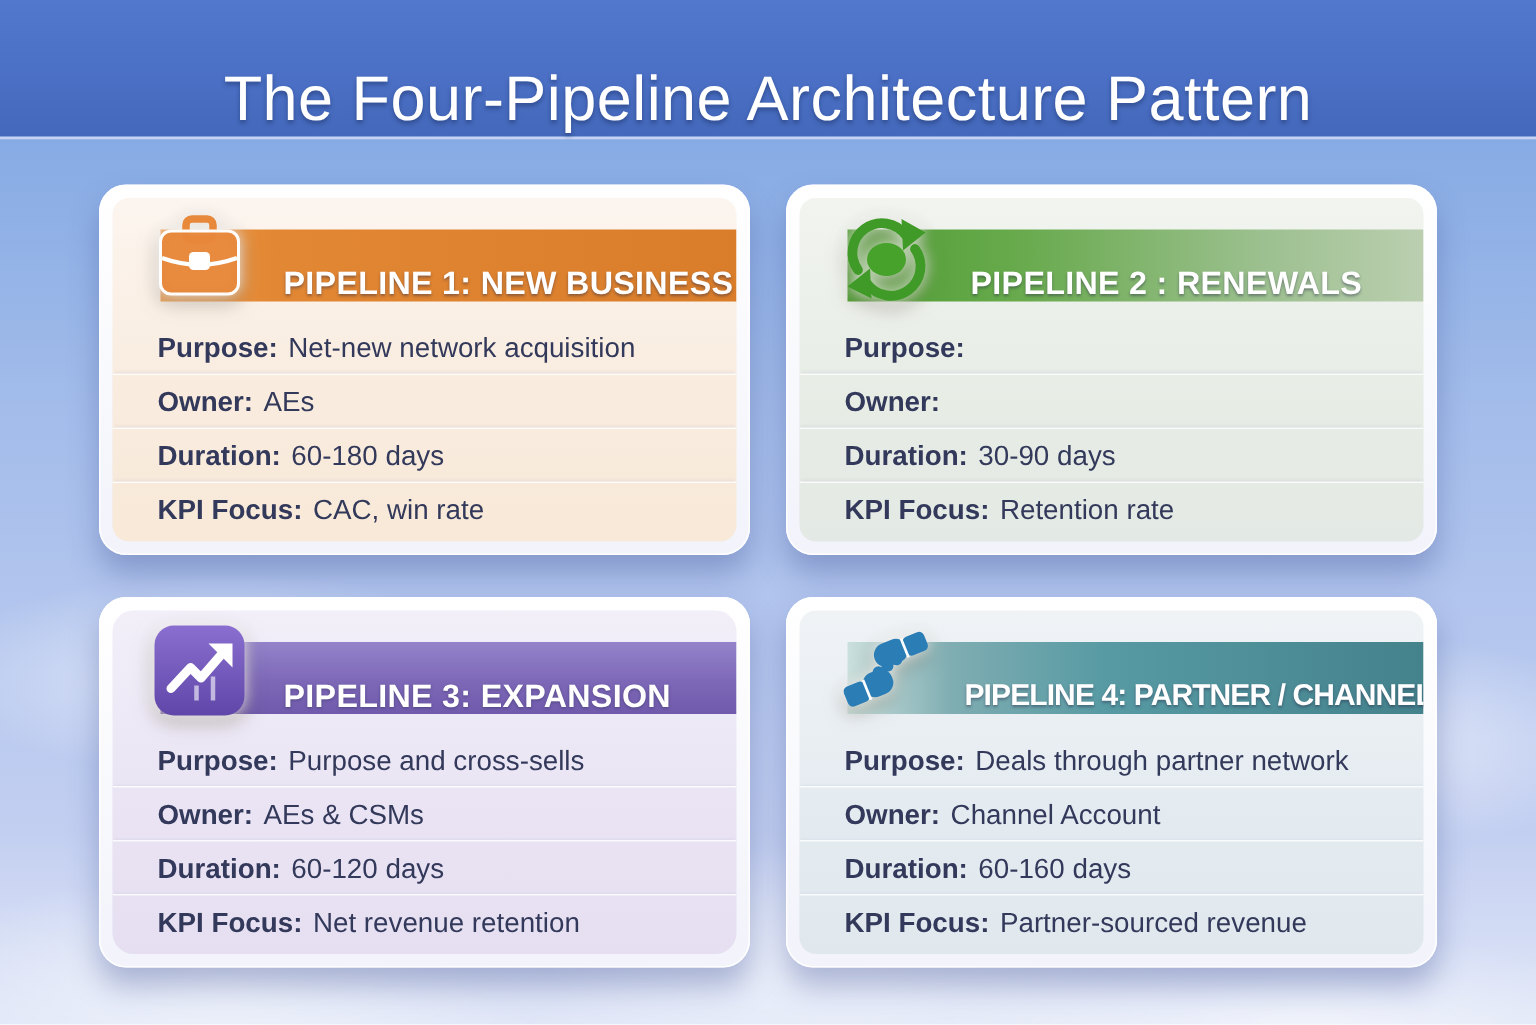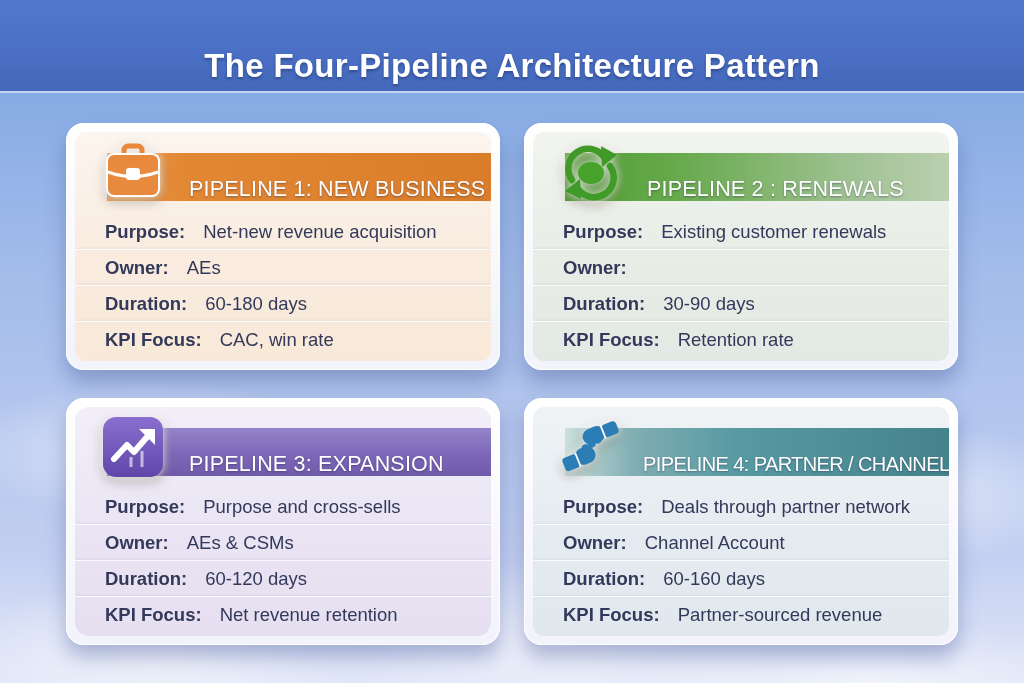--- a/index.html
+++ b/index.html
@@ -12,47 +12,47 @@
   .cloud { position:absolute; pointer-events:none;
     background:radial-gradient(ellipse at center, rgba(255,255,255,.55) 0%, rgba(255,255,255,0) 68%); }
   .haze { position:absolute; left:0; right:0; bottom:0; height:130px;
     background:linear-gradient(180deg, rgba(255,255,255,0), rgba(255,255,255,.38)); }
 
   
   .banner { position:absolute; top:0; left:0; right:0; height:93px;
     background:linear-gradient(180deg,#547ad0 0%,#5178cd 0%,#4a6fc4 60%,#4468ba 100%);
     border-bottom:2px solid rgba(235,242,255,.75);
     display:flex; align-items:center; justify-content:center; }
-  .banner h1 { color:#fff; font-size:33px; font-weight:bold; letter-spacing:.3px;
+  .banner h1 { color:#fff; font-size:42px; font-weight:normal; letter-spacing:.3px;
     text-shadow:0 2px 3px rgba(25,45,95,.5);margin-top:41px; }
 
   
   .cards { position:absolute; top:123px; left:66px; width:892px;
     display:grid; grid-template-columns:434px 434px; grid-template-rows:247px 247px;
     column-gap:24px; row-gap:28px; }
 
   .card { border-radius:18px; padding:9px;
     background:linear-gradient(180deg,#ffffff, #f2f3fb);
     box-shadow:0 12px 20px rgba(65,85,150,.38), inset 0 0 0 1px rgba(255,255,255,.9); }
   .card-inner { position:relative; height:100%; border-radius:11px; overflow:hidden; }
 
   .bar { position:absolute; top:21px; left:32px; right:0; height:48px;
     display:flex; align-items:center; }
-  .bar-title { color:#fff; font-weight:normal; font-size:21.5px; letter-spacing:.2px;
+  .bar-title { color:#fff; font-weight:bold; font-size:21.5px; letter-spacing:.2px;
     padding-left:82px; white-space:nowrap; text-shadow:0 1px 2px rgba(40,40,70,.45);margin-top:25px; }
   .condensed .bar-title { font-size:20px; letter-spacing:-.6px; padding-left:78px; }
 
   .icon { position:absolute; top:8px; left:26px; width:64px; height:64px; z-index:2;
     filter:drop-shadow(0 0 5px rgba(255,255,255,.9)) drop-shadow(0 4px 5px rgba(80,70,50,.35)); }
   .icon svg { width:100%; height:100%; }
 
   .rows { position:absolute; top:82px; left:0; right:0; bottom:4px;
     display:flex; flex-direction:column; }
   .row { flex:1; display:flex; align-items:center; padding-left:30px;
-    font-size:18.5px; color:#33395a;gap:11px; }
+    font-size:18.5px; color:#33395a; }
   .row + .row { border-top:1px solid rgba(255,255,255,.8);
     box-shadow:0 -2px 2px -1px rgba(140,150,185,.15); }
   .row b { font-weight:bold; margin-right:7px; }
 
   
   .c0 .card-inner { background:linear-gradient(180deg,#fcf5ef 0%,#f9ecdf 55%,#f8e9d8 100%); }
   .c0 .bar { background:linear-gradient(90deg,#f0a053 0%,#e28733 20%,#d97d2a 100%); }
   .c1 .card-inner { background:linear-gradient(180deg,#f1f4ef 0%,#e7ece5 60%,#e3e9e4 100%); }
   .c1 .bar { background:linear-gradient(90deg,#4f9e33 0%,#68aa4d 30%,#9cc08f 72%,#bbcfb0 100%); }
   .c2 .card-inner { background:linear-gradient(180deg,#f2eff9 0%,#e9e3f3 60%,#e5dff1 100%);border-radius:14px; }
@@ -87,21 +87,21 @@
           <svg viewBox="0 0 64 64">
             <rect x="23" y="6" width="18" height="14" rx="4" fill="none" stroke="#e8883a" stroke-width="5"></rect>
             <rect x="6" y="14" width="52" height="42" rx="7" fill="#e8883a" stroke="#ffffff" stroke-width="2" opacity="0.97"></rect>
             <path d="M7 32 Q 32 41 57 32" stroke="#ffffff" stroke-width="3" fill="none"></path>
             <rect x="25" y="28" width="14" height="12" rx="3" fill="#ffffff"></rect>
           </svg>
         </span>
         <div class="rows">
           <div class="row">
               <b>Purpose:</b>
-              <span>Net-new revenue acquisition</span>
+              <span>Net-new network acquisition</span>
             </div>
           <div class="row">
               <b>Owner:</b>
               <span>AEs</span>
             </div>
           <div class="row">
               <b>Duration:</b>
               <span>60-180 days</span>
             </div>
           <div class="row">
@@ -122,21 +122,20 @@
             <ellipse cx="32" cy="33" rx="13" ry="11" fill="#47a22c"></ellipse>
             <path d="M13 40 A 19 19 0 1 1 45 17" stroke="#3f9a27" stroke-width="6.5" fill="none" stroke-linecap="round"></path>
             <polygon points="42,6 58,15 43,27" fill="#3f9a27"></polygon>
             <path d="M51 26 A 19 19 0 1 1 19 49" stroke="#3f9a27" stroke-width="6.5" fill="none" stroke-linecap="round"></path>
             <polygon points="22,59 6,51 21,39" fill="#3f9a27"></polygon>
           </svg>
         </span>
         <div class="rows">
           <div class="row">
               <b>Purpose:</b>
-              <span>Existing customer renewals</span>
             </div>
           <div class="row">
               <b>Owner:</b>
             </div>
           <div class="row">
               <b>Duration:</b>
               <span>30-90 days</span>
             </div>
           <div class="row">
               <b>KPI Focus:</b>

